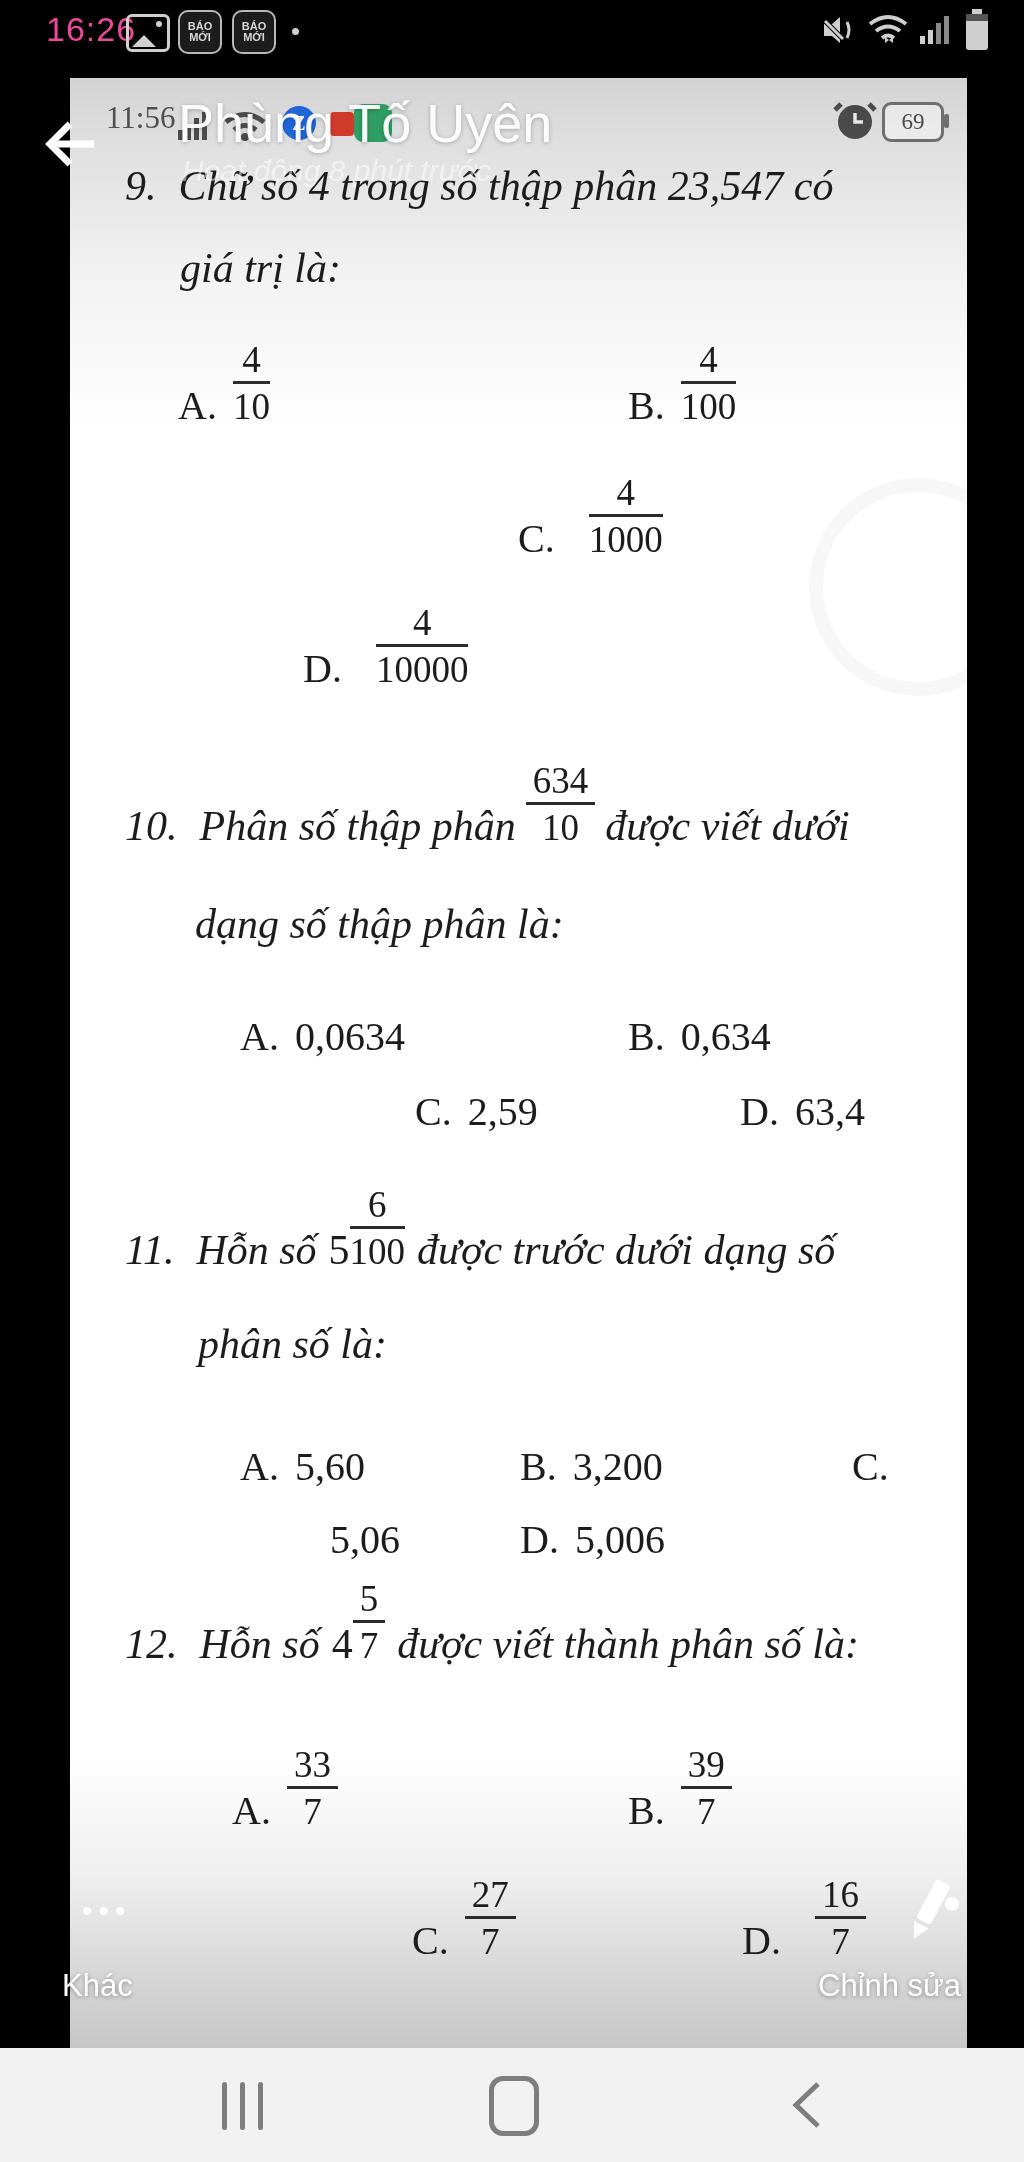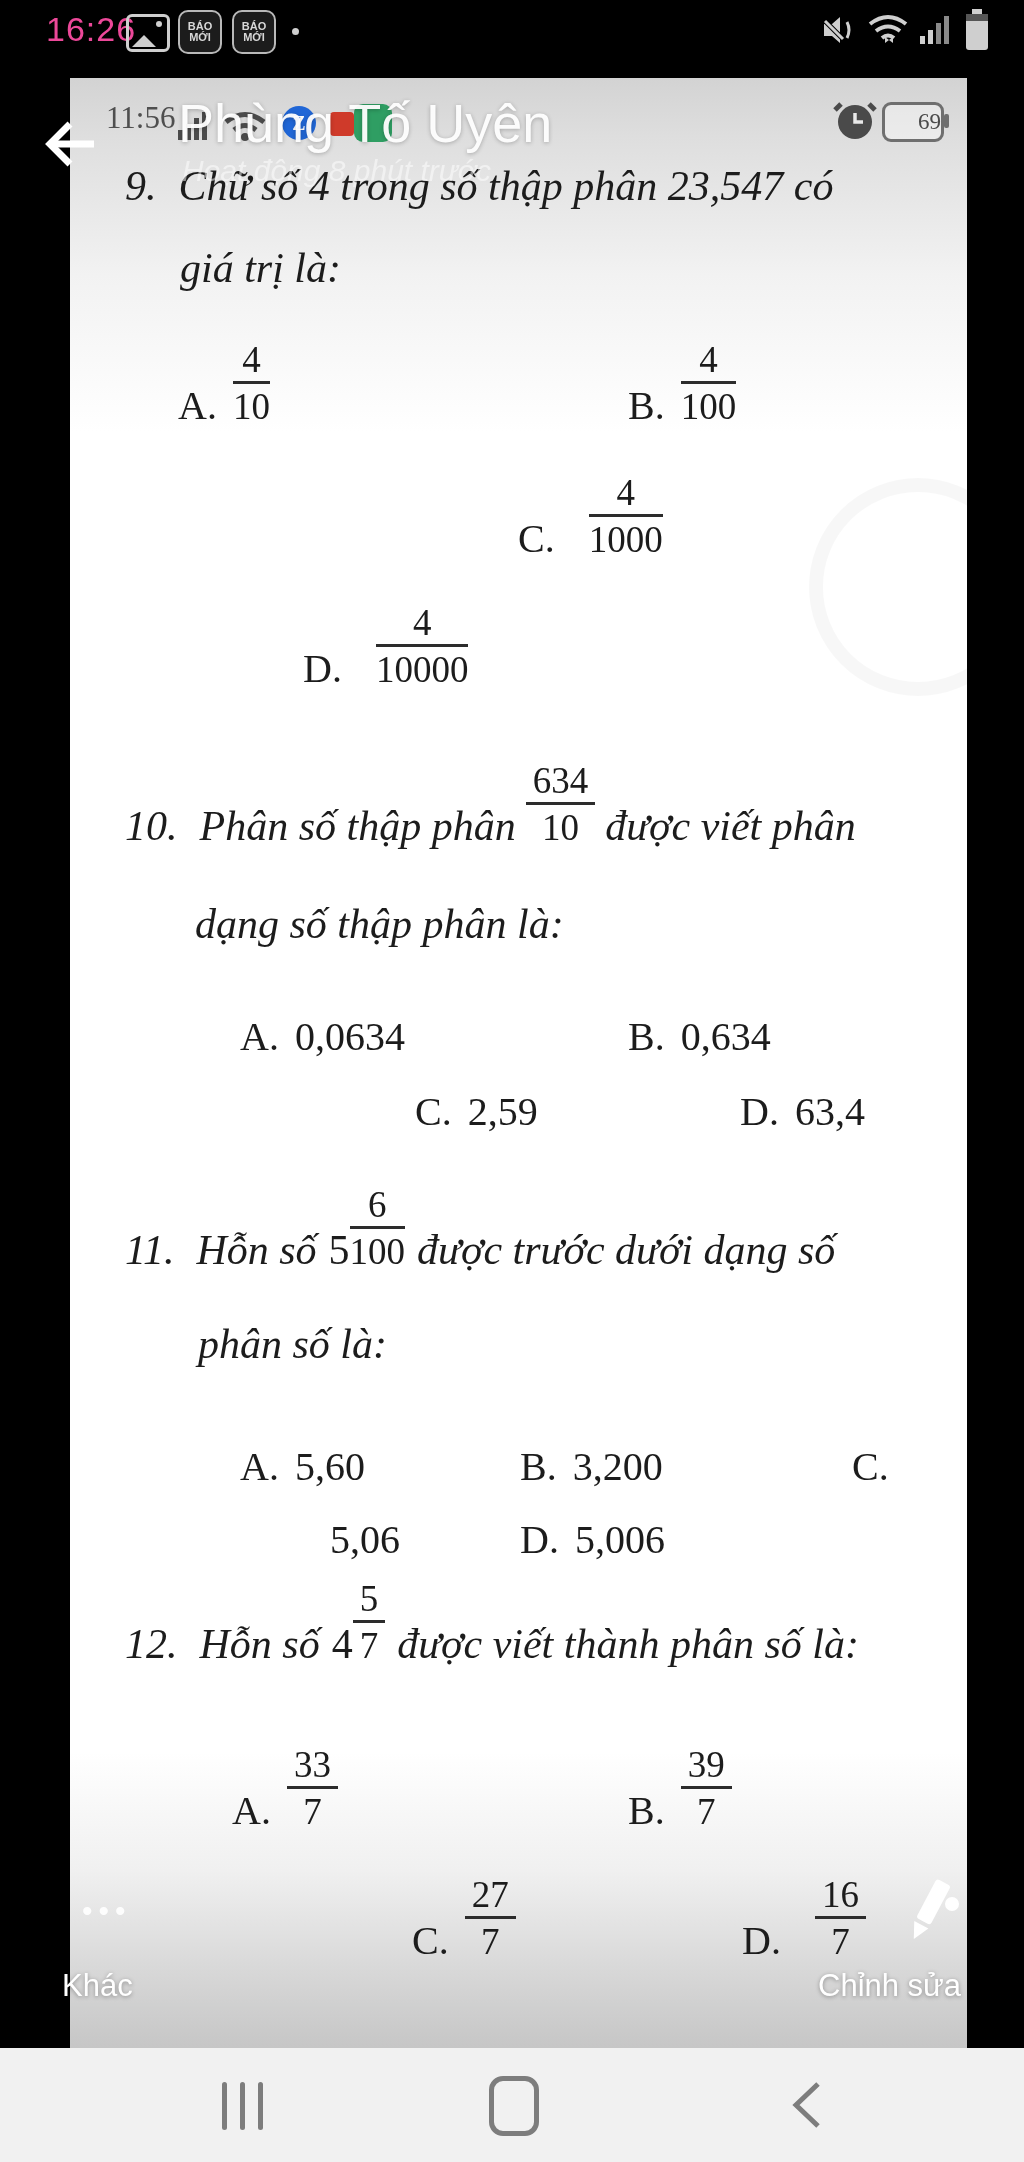--- a/index.html
+++ b/index.html
@@ -30,21 +30,21 @@
 
   
   .in-time{position:absolute;left:36px;top:22px;font-size:31px;color:#4f4f4f;}
   .in-dark-ic{position:absolute;top:30px;opacity:.85;}
   .app-blue{position:absolute;left:212px;top:28px;width:34px;height:34px;border-radius:50%;background:#2066d6;
     color:#fff;font-size:20px;font-weight:bold;text-align:center;line-height:34px;}
   .app-red{position:absolute;left:260px;top:34px;width:24px;height:24px;border-radius:4px;background:#cf3a2a;}
   .app-green{position:absolute;left:284px;top:26px;width:38px;height:38px;border-radius:9px;background:#2f9e63;}
   .alarm{position:absolute;left:763px;top:20px;}
   .batt-badge{position:absolute;left:812px;top:24px;width:56px;height:34px;border:3px solid #6f6f6f;
-    border-radius:9px;color:#4a4a4a;font-size:23px;text-align:right;line-height:34px;background:rgba(255,255,255,.4);}
+    border-radius:9px;color:#4a4a4a;font-size:23px;text-align:center;line-height:34px;background:rgba(255,255,255,.4);}
   .batt-badge:after{content:"";position:absolute;right:-8px;top:9px;width:5px;height:14px;background:#6f6f6f;border-radius:2px;}
 
   
   .doc{font-family:"Liberation Serif","DejaVu Serif",serif;color:#1c1c1c;}
   .line{position:absolute;white-space:nowrap;font-size:42px;font-style:italic;}
   .qnum{margin-right:22px;}
   .roman{font-style:normal;}
   .frac{display:inline-block;text-align:center;font-style:normal;font-size:37px;vertical-align:baseline;}
   .frac .num{display:block;line-height:1.05;padding:0 7px 1px;border-bottom:3px solid #2c2c2c;}
   .frac .den{display:block;line-height:1.05;padding-top:4px;}
@@ -160,21 +160,21 @@
       <span class="opt-label">B.</span><span class="frac"><span class="num">4</span><span class="den">100</span></span>
     </div>
     <div class="option" style="left:448px;top:396px">
       <span class="opt-label">C.</span><span class="gap"></span><span class="frac"><span class="num">4</span><span class="den">1000</span></span>
     </div>
     <div class="option" style="left:233px;top:526px">
       <span class="opt-label">D.</span><span class="gap"></span><span class="frac"><span class="num">4</span><span class="den">10000</span></span>
     </div>
 
     <div class="line" style="left:55px;top:684px">
-      <span class="qnum">10.</span><span>Phân số thập phân</span><span class="frac" style="margin:0 10px"><span class="num">634</span><span class="den">10</span></span><span>được viết phân</span>
+      <span class="qnum">10.</span><span>Phân số thập phân</span><span class="frac" style="margin:0 10px"><span class="num">634</span><span class="den">10</span></span><span>được viết dưới</span>
     </div>
     <div class="line" style="left:125px;top:822px">
       <span>dạng số thập phân là:</span>
     </div>
     <div class="option" style="left:170px;top:935px">
       <span class="opt-label">A.</span><span>0,0634</span>
     </div>
     <div class="option" style="left:558px;top:935px">
       <span class="opt-label">B.</span><span>0,634</span>
     </div>

